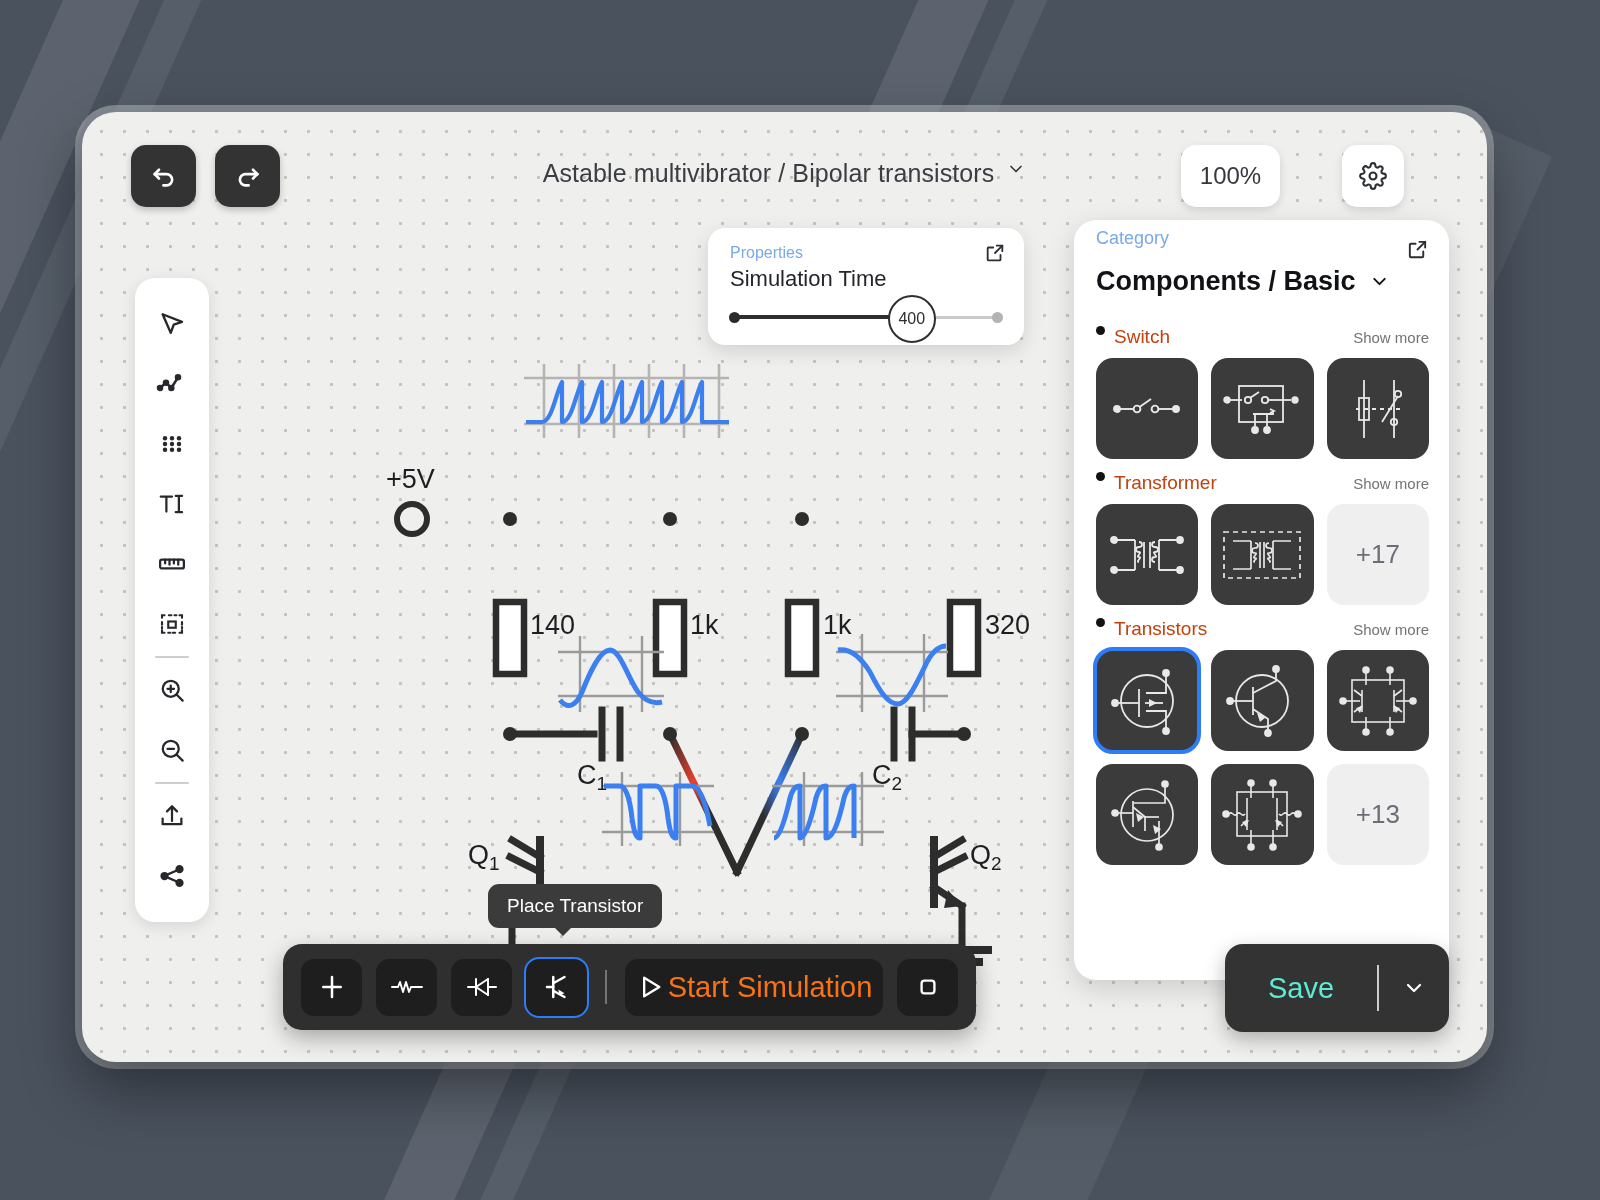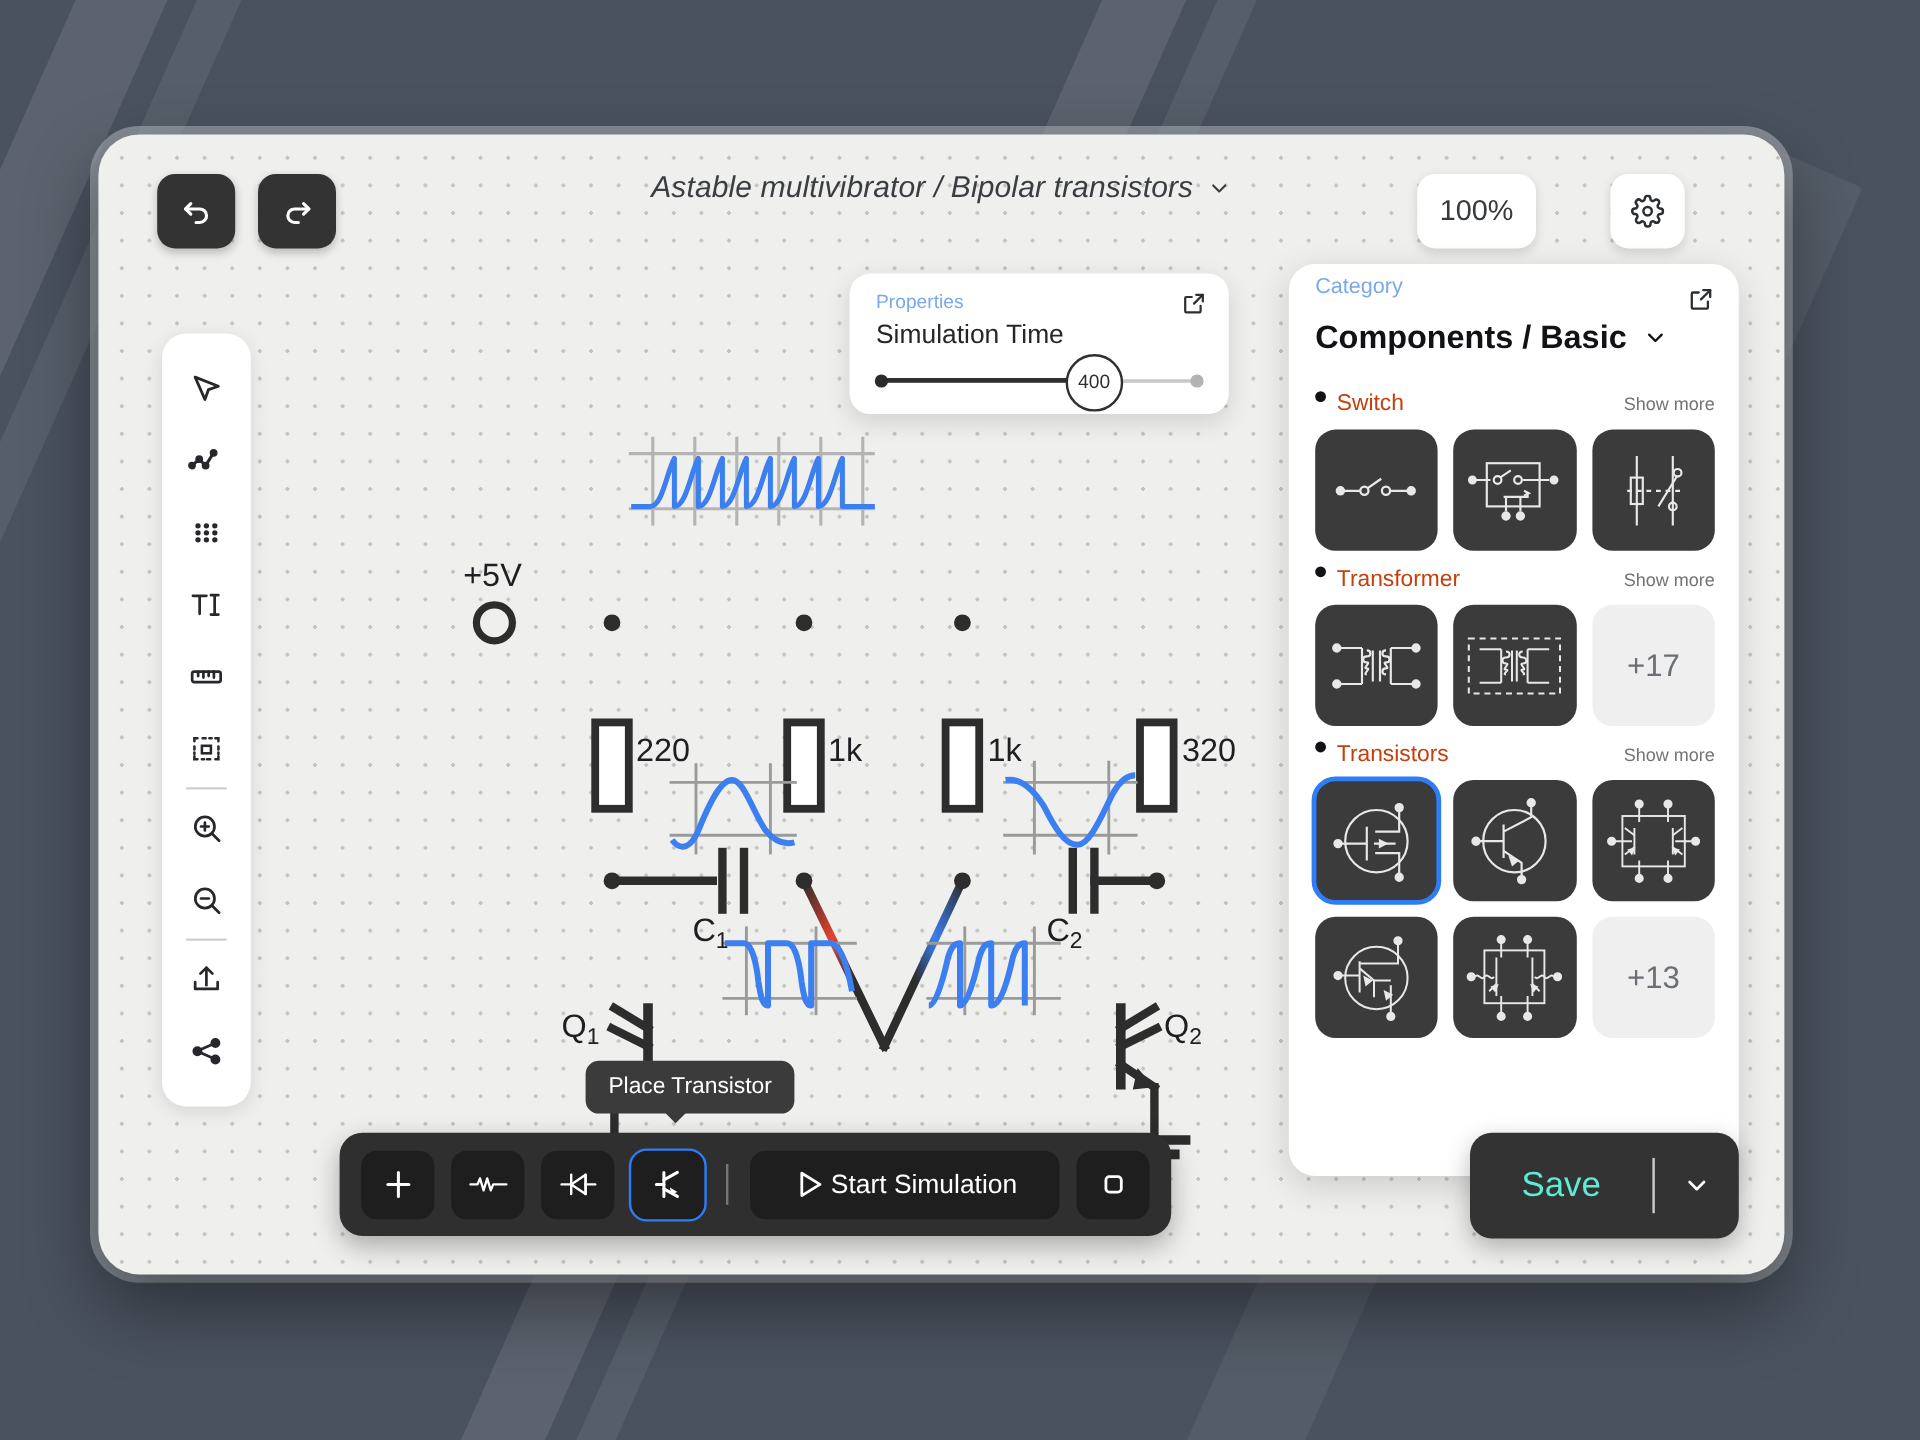--- a/index.html
+++ b/index.html
@@ -33,22 +33,22 @@
 
   
   .hdr-btn{
     position:absolute;width:65px;height:62px;border-radius:15px;background:#333333;
     display:flex;align-items:center;justify-content:center;
     box-shadow:0 3px 7px rgba(0,0,0,.22);
   }
   #undo-btn{left:49px;top:33px;}
   #redo-btn{left:133px;top:33px;}
   .title-wrap{
-    position:absolute;left:0;right:0;top:30px;display:flex;justify-content:center;
-    align-items:center;gap:12px;font-style:italic;
+    position:absolute;left:0;right:0;top:47px;display:flex;justify-content:center;
+    gap:12px;
   }
   .title-txt{font-size:25px;color:#3a3d42;letter-spacing:.1px;}
   .zoom-pill,.gear-pill{
     position:absolute;top:33px;height:62px;background:#ffffff;border-radius:15px;
     display:flex;align-items:center;justify-content:center;
     box-shadow:0 3px 9px rgba(0,0,0,.13);
   }
   .zoom-pill{right:207px;width:99px;font-size:24px;color:#35383d;}
   .gear-pill{right:83px;width:62px;}
 
@@ -112,21 +112,21 @@
   .dock{
     position:absolute;left:201px;bottom:32px;width:657px;height:86px;
     background:#2f2f2f;border-radius:19px;display:flex;align-items:center;
     padding:0 18px;gap:14px;box-shadow:0 8px 22px rgba(0,0,0,.3);
   }
   .dock-btn{width:61px;height:57px;border-radius:13px;background:#1e1e1e;display:flex;align-items:center;justify-content:center;}
   .dock-btn.sel{outline:2.5px solid #2e7cf6;}
   .dock-div{width:2px;height:34px;background:#757575;margin:0 4px;}
   .dock-run{
     flex:1;height:57px;border-radius:13px;background:#1e1e1e;display:flex;align-items:center;
-    justify-content:center;gap:4px;color:#ffffff;font-size:22px;
+    justify-content:center;gap:4px;color:#f97316;font-size:29px;
   }
   .tooltip{
     position:absolute;left:406px;bottom:134px;background:#3b3b3b;color:#fff;
     padding:11px 19px;border-radius:11px;font-size:19px;white-space:nowrap;
   }
   .tooltip:after{
     content:"";position:absolute;left:66px;bottom:-8px;width:0;height:0;
     border-left:9px solid transparent;border-right:9px solid transparent;border-top:9px solid #3b3b3b;
   }
 
@@ -448,21 +448,21 @@
             <path d="M0 62 H112"></path>
             <path d="M32 2 V76"></path>
             <path d="M90 2 V76"></path>
         </g>
         <path d="M2 68 C8 68 14 46 18 28 C21 18 24 16 28 16 L28 68 C34 68 40 46 44 28
                  C47 18 50 16 54 16 L54 68 C62 68 68 46 72 28 C75 18 78 16 82 16 L82 68" fill="none" stroke="#3b7ff0" stroke-width="5" stroke-linejoin="round"></path>
       </g>
     </svg>
 
     <span class="label" style="left:84px;top:152px;">+5V</span>
-    <span class="label" style="left:228px;top:298px;">220</span>
+    <span class="label" style="left:228px;top:298px;">140</span>
     <span class="label" style="left:388px;top:298px;">1k</span>
     <span class="label" style="left:521px;top:298px;">1k</span>
     <span class="label" style="left:683px;top:298px;">320</span>
 
     <span class="label" style="left:275px;top:448px;">
       <span>C</span><span class="label-sub">1</span>
     </span>
     <span class="label" style="left:570px;top:448px;">
       <span>C</span><span class="label-sub">2</span>
     </span>

